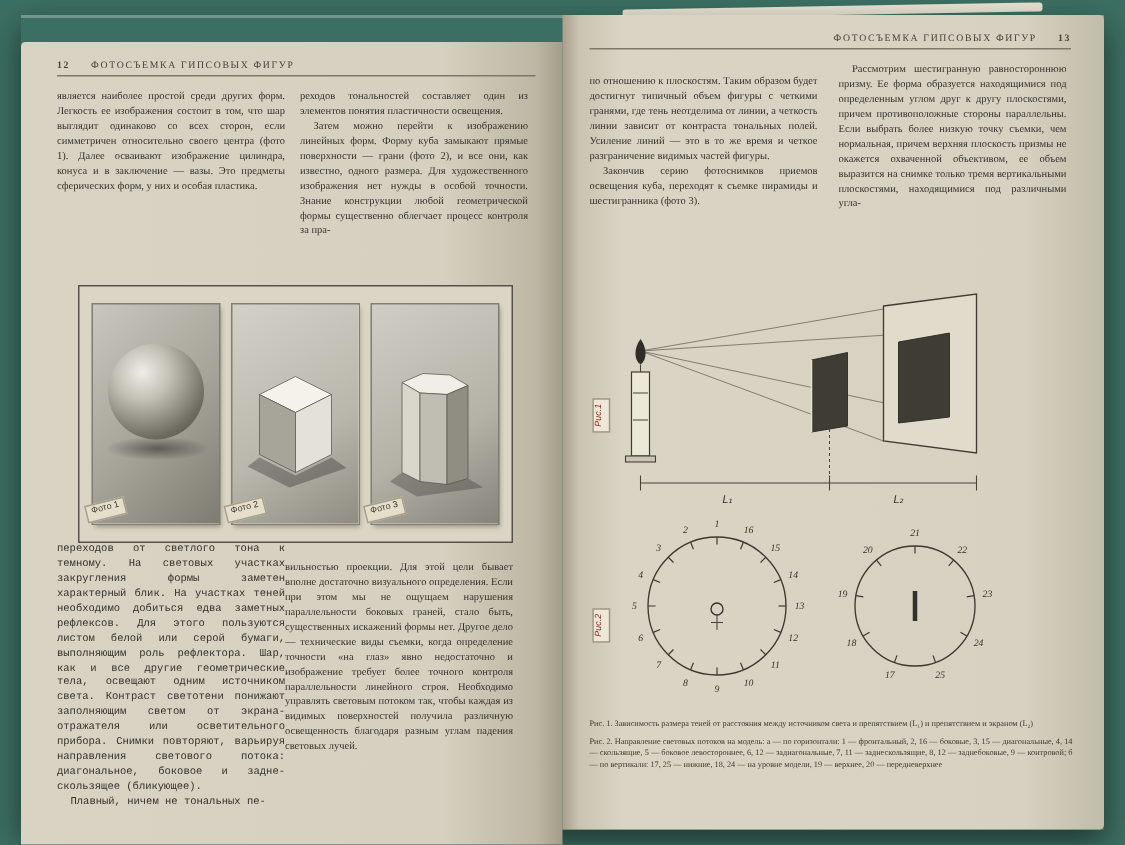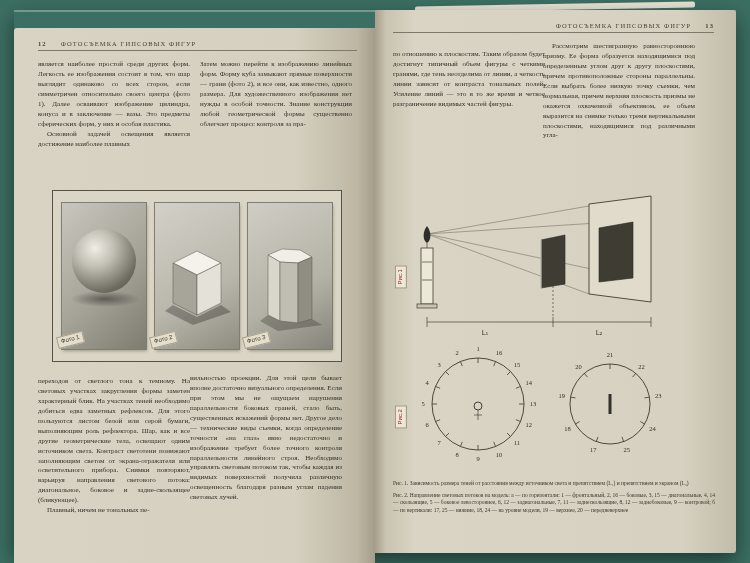--- a/index.html
+++ b/index.html
@@ -27,21 +27,21 @@
   .photo1{background:linear-gradient(135deg,#c9c6bd 0%,#a5a298 55%,#7e7b71 100%);}
   .photo2{background:linear-gradient(150deg,#d3d0c7 0%,#b9b6ac 60%,#8f8c82 100%);}
   .photo3{background:linear-gradient(150deg,#d0cdc4 0%,#b4b1a7 60%,#86837a 100%);}
   .sphere{position:absolute;left:10px;top:26px;width:64px;height:64px;border-radius:50%;
           background:radial-gradient(circle at 36% 30%,#efede5 0%,#c3c0b6 30%,#6e6b61 72%,#4c4941 100%);}
   .sphere-shadow{position:absolute;left:8px;top:88px;width:70px;height:16px;border-radius:50%;
           background:radial-gradient(ellipse at center,rgba(40,38,33,.55),rgba(40,38,33,0) 70%);}
   .photo-tag{position:absolute;left:-5px;bottom:3px;transform:rotate(-14deg);background:#e4decb;border:1px solid #a59f8c;
           font-family:"Liberation Sans",sans-serif;font-size:6px;color:#3c3a32;padding:0 3px;line-height:1.6;white-space:nowrap;}
   
-  .figbox{position:absolute;left:18px;width:310px;}
+  .figbox{position:absolute;left:18px;width:310px;font-style:italic;}
   .fig-tag{position:absolute;left:-4px;top:55%;transform:rotate(-90deg);background:#ece7d7;border:1px solid #9b9480;
           color:#8a2b20;font-family:"Liberation Sans",sans-serif;font-size:6px;padding:0 3px;line-height:1.6;z-index:2;}
   .captions{position:absolute;left:18px;top:470px;width:322px;}
   .caption{font-size:5.5px;line-height:1.38;text-align:justify;color:#3a382f;margin-bottom:4px;}
   svg .ln{stroke:#46433a;stroke-width:0.7;fill:none;}
   svg .ray{stroke:#6f6b5d;stroke-width:0.55;fill:none;}
   svg .dark{fill:#3f3c34;stroke:#2a2822;stroke-width:0.6;}
   svg .screen{fill:#e0dbca;stroke:#3f3c34;stroke-width:0.9;}
   svg .tick{stroke:#3b3930;stroke-width:0.8;}
   svg text{font-family:"Liberation Serif",serif;fill:#33312b;}
@@ -56,23 +56,23 @@
 <div class="book">
 
   <div class="page page-left">
     <div class="runhead runhead-left">
       <span class="pagenum">12</span>
       <span>ФОТОСЪЕМКА ГИПСОВЫХ ФИГУР</span>
     </div>
 
     <div class="txt" style="left:24px;top:32px;width:152px;height:128px;">
         <p>является наиболее простой среди других форм. Легкость ее изображения состоит в том, что шар выглядит одинаково со всех сторон, если симметричен относительно своего центра (фото 1). Далее осваивают изображение цилиндра, конуса и в заключение — вазы. Это предметы сферических форм, у них и особая пластика.</p>
-        <p>Основной задачей освещения является достижение наиболее плавных</p>
       </div>
     <div class="txt" style="left:186px;top:32px;width:152px;height:128px;">
+        <p>реходов тональностей составляет один из элементов понятия пластичности освещения.</p>
         <p>Затем можно перейти к изображению линейных форм. Форму куба замыкают прямые поверхности — грани (фото 2), и все они, как известно, одного размера. Для художественного изображения нет нужды в особой точности. Знание конструкции любой геометрической формы существенно облегчает процесс контроля за пра-</p>
       </div>
 
     <div class="figframe">
       <div class="photo photo1">
         <div class="sphere-shadow"></div>
         <div class="sphere"></div>
         <span class="photo-tag">Фото 1</span>
       </div>
       <div class="photo photo2">
@@ -89,39 +89,40 @@
           <polygon points="20,112 64,116 74,122 30,128 12,118" fill="rgba(40,38,33,.3)"></polygon>
           <polygon points="20,52 34,46 52,47 64,54 50,60 32,59" fill="#f0eee6" stroke="#5a574e" stroke-width="0.5"></polygon>
           <polygon points="20,52 32,59 32,118 20,112" fill="#d9d6cc" stroke="#5a574e" stroke-width="0.5"></polygon>
           <polygon points="32,59 50,60 50,120 32,118" fill="#c0bdb3" stroke="#5a574e" stroke-width="0.5"></polygon>
           <polygon points="50,60 64,54 64,116 50,120" fill="#908d83" stroke="#5a574e" stroke-width="0.5"></polygon>
         </svg>
         <span class="photo-tag">Фото 3</span>
       </div>
     </div>
 
-    <div class="txt" style="left:24px;top:349px;width:152px;height:184px;">
+    <div class="txt" style="left:24px;top:334px;width:152px;height:184px;font-family:Liberation Mono, monospace;">
         <p>переходов от светлого тона к темному. На световых участках закругления формы заметен характерный блик. На участках теней необходимо добиться едва заметных рефлексов. Для этого пользуются листом белой или серой бумаги, выполняющим роль рефлектора. Шар, как и все другие геометрические тела, освещают одним источником света. Контраст светотени понижают заполняющим светом от экрана-отражателя или осветительного прибора. Снимки повторяют, варьируя направления светового потока: диагональное, боковое и задне-скользящее (бликующее).</p>
         <p>Плавный, ничем не тональных пе-</p>
       </div>
     <div class="txt" style="left:176px;top:346px;width:152px;height:184px;">
         <p>вильностью проекции. Для этой цели бывает вполне достаточно визуального определения. Если при этом мы не ощущаем нарушения параллельности боковых граней, стало быть, существенных искажений формы нет. Другое дело — технические виды съемки, когда определение точности «на глаз» явно недостаточно и изображение требует более точного контроля параллельности линейного строя. Необходимо управлять световым потоком так, чтобы каждая из видимых поверхностей получила различную освещенность благодаря разным углам падения световых лучей.</p>
       </div>
   </div>
 
   <div class="page page-right">
     <div class="runhead runhead-right">
       <span>ФОТОСЪЕМКА ГИПСОВЫХ ФИГУР</span>
       <span class="pagenum">13</span>
     </div>
 
     <div class="txt" style="left:18px;top:40px;width:152px;height:148px;">
         <p>по отношению к плоскостям. Таким образом будет достигнут типичный объем фигуры с четкими гранями, где тень неотделима от линии, а четкость линии зависит от контраста тональных полей. Усиление линий — это в то же время и четкое разграничение видимых частей фигуры.</p>
-      </div>
-    <div class="txt indent-first" style="left:168px;top:32px;width:152px;height:148px;">
+        <p>Закончив серию фотоснимков приемов освещения куба, переходят к съемке пирамиды и шестигранника (фото 3).</p>
+      </div>
+    <div class="txt indent-first" style="left:184px;top:32px;width:152px;height:148px;">
         <p>Рассмотрим шестигранную равностороннюю призму. Ее форма образуется находящимися под определенным углом друг к другу плоскостями, причем противоположные стороны параллельны. Если выбрать более низкую точку съемки, чем нормальная, причем верхняя плоскость призмы не окажется охваченной объективом, ее объем выразится на снимке только тремя вертикальными плоскостями, находящимися под различными угла-</p>
       </div>
 
     <div class="figbox" style="top:180px;height:148px;">
       <span class="fig-tag">Рис.1</span>
       <svg id="fig1-svg" width="300" height="148" viewBox="0 0 300 148">
 
         <line class="ray" x1="34" y1="44" x2="196" y2="16"></line>
         <line class="ray" x1="34" y1="44" x2="196" y2="104"></line>
         <line class="ray" x1="34" y1="44" x2="250" y2="30"></line>

